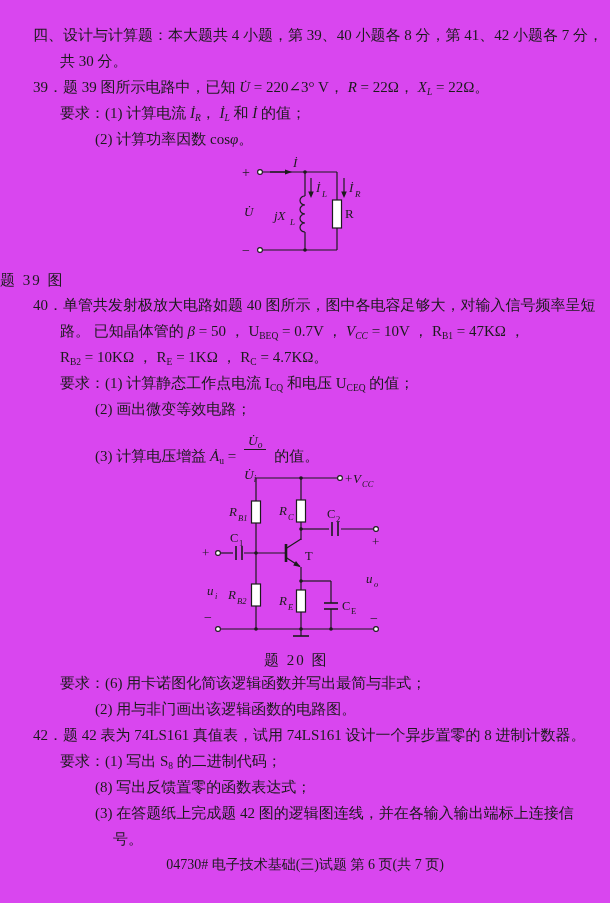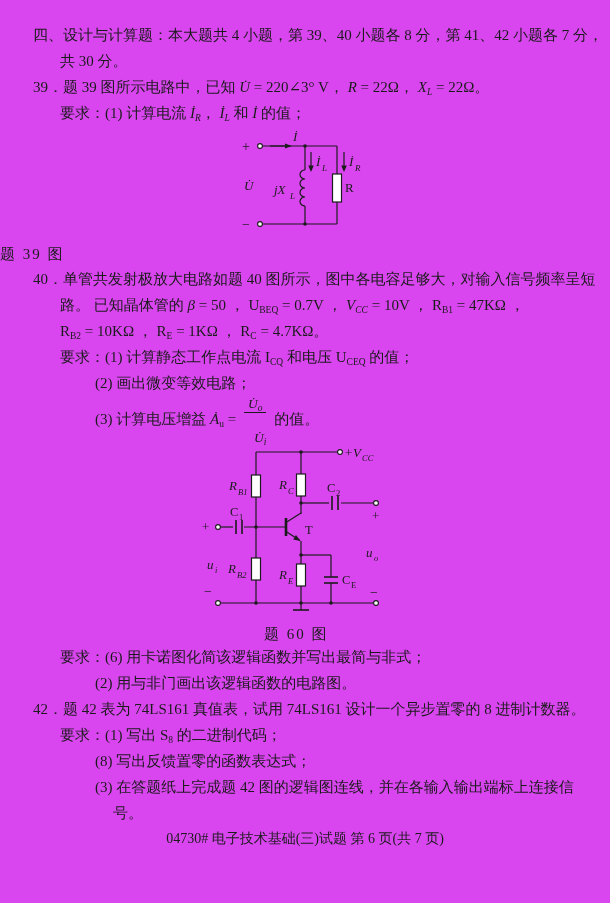--- a/index.html
+++ b/index.html
@@ -20,22 +20,22 @@
   .line-sigma{height:28px;line-height:28px;white-space:nowrap;}
   .ind0{margin-left:33px;}
   .ind1{margin-left:60px;}
   .ind2{margin-left:95px;}
   .ind3{margin-left:113px;}
   .v{font-style:italic;}
   sub{font-size:9.5px;line-height:0;vertical-align:-3px;letter-spacing:0;}
   sub.it{font-style:italic;}
   .sigma{font-size:22px;vertical-align:-4px;line-height:0;}
   .frac{
-    display:inline-flex;flex-direction:column;align-items:flex-end;
-    vertical-align:middle;margin:0 4px;font-size:13.5px;gap:16px;
+    display:inline-flex;flex-direction:column;align-items:flex-start;
+    vertical-align:middle;margin:11px 4px;font-size:13.5px;gap:16px;
   }
   .frac .num{line-height:15px;border-bottom:1.2px solid #1b1b1b;padding:0 4px 1px 4px;}
   .frac .den{line-height:15px;padding-top:1px;}
   .fig39{margin-top:4px;margin-left:238px;}
   .cap39{height:24px;line-height:24px;letter-spacing:2px;}
   .fig40{margin-top:2px;margin-left:198px;}
   .cap40{height:20px;line-height:20px;margin-left:264px;letter-spacing:2px;}
   .footer{height:26px;line-height:26px;text-align:center;font-size:14px;}
   svg{display:block;}
   svg text{font-family:"Liberation Serif","DejaVu Serif",serif;fill:#1b1b1b;}
@@ -56,20 +56,21 @@
 </head>
 <body>
 
 <div class="page">
 
   <div class="line ind0">四、设计与计算题：本大题共 4 小题，第 39、40 小题各 8 分，第 41、42 小题各 7 分，</div>
   <div class="line ind1">共 30 分。</div>
 
   <div class="line ind0"><span>39．题 39 图所示电路中，已知 </span><span class="v">U̇</span><span> = 220∠3° V， </span><span class="v">R</span><span> = 22Ω， </span><span class="v">X</span><sub class="it">L</sub><span> = 22Ω。</span></div>
   <div class="line ind1"><span>要求：(1) 计算电流 </span><span class="v">İ</span><sub class="it">R</sub><span>， </span><span class="v">İ</span><sub class="it">L</sub><span> 和 </span><span class="v">İ</span><span> 的值；</span></div>
+  <div class="line ind2"><span>(2) 计算功率因数 cos</span><span class="v">φ</span><span>。</span></div>
 
   <div class="fig39">
     <svg width="175" height="112" viewBox="0 0 175 112">
       <g>
         <line class="w" x1="24" y1="16" x2="99" y2="16"></line>
         <line class="w" x1="24" y1="94" x2="99" y2="94"></line>
         <line class="w" x1="67" y1="16" x2="67" y2="40"></line>
         <line class="w" x1="67" y1="76" x2="67" y2="94"></line>
         <line class="w" x1="99" y1="16" x2="99" y2="44"></line>
         <line class="w" x1="99" y1="72" x2="99" y2="94"></line>
@@ -197,21 +198,21 @@
       <text class="t13 it" x="9" y="131">u</text>
       <text class="t85 it" x="17" y="135">i</text>
       <text class="t13 it" x="168" y="119">u</text>
       <text class="t85 it" x="176" y="123">o</text>
       <text class="t13" x="4" y="93">+</text>
       <text class="t14" x="6" y="158">−</text>
       <text class="t13" x="174" y="82">+</text>
       <text class="t14" x="172" y="159">−</text>
     </svg>
   </div>
-  <div class="cap40">题 60 图</div>
+  <div class="cap40">题 20 图</div>
 
   <div class="line ind1">要求：(6) 用卡诺图化简该逻辑函数并写出最简与非式；</div>
   <div class="line ind2">(2) 用与非门画出该逻辑函数的电路图。</div>
 
   <div class="line ind0">42．题 42 表为 74LS161 真值表，试用 74LS161 设计一个异步置零的 8 进制计数器。</div>
   <div class="line ind1"><span>要求：(1) 写出 S</span><sub>8</sub><span> 的二进制代码；</span></div>
   <div class="line ind2">(8) 写出反馈置零的函数表达式；</div>
   <div class="line ind2">(3) 在答题纸上完成题 42 图的逻辑图连线，并在各输入输出端标上连接信</div>
   <div class="line ind3">号。</div>
 

